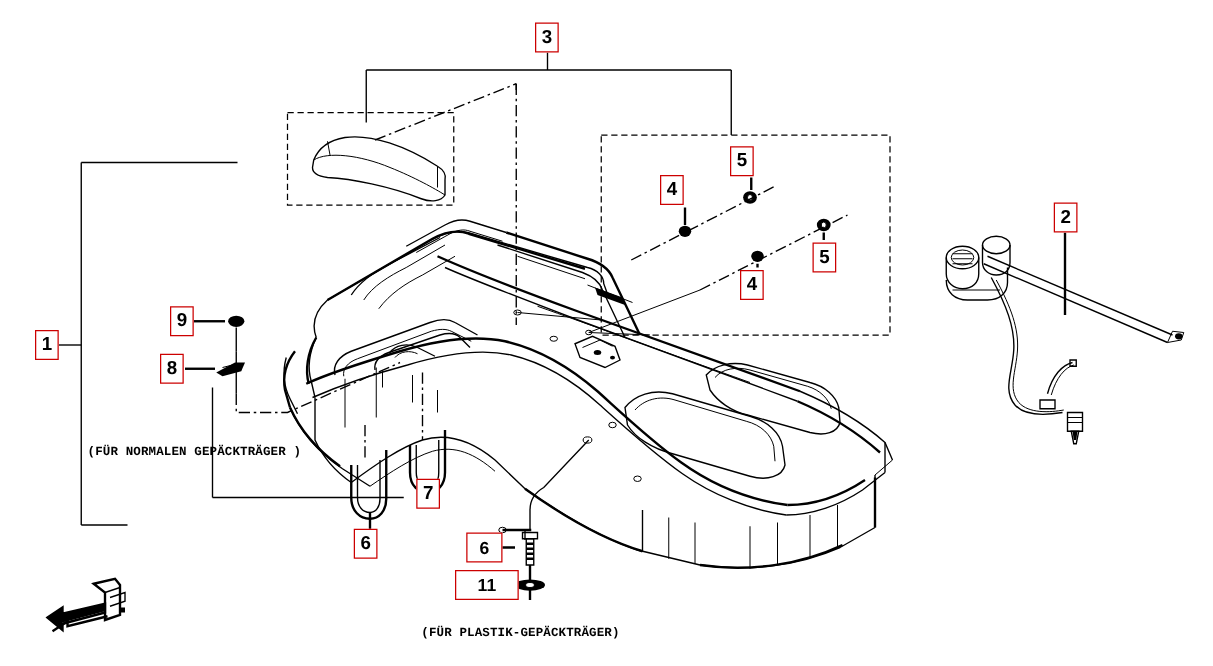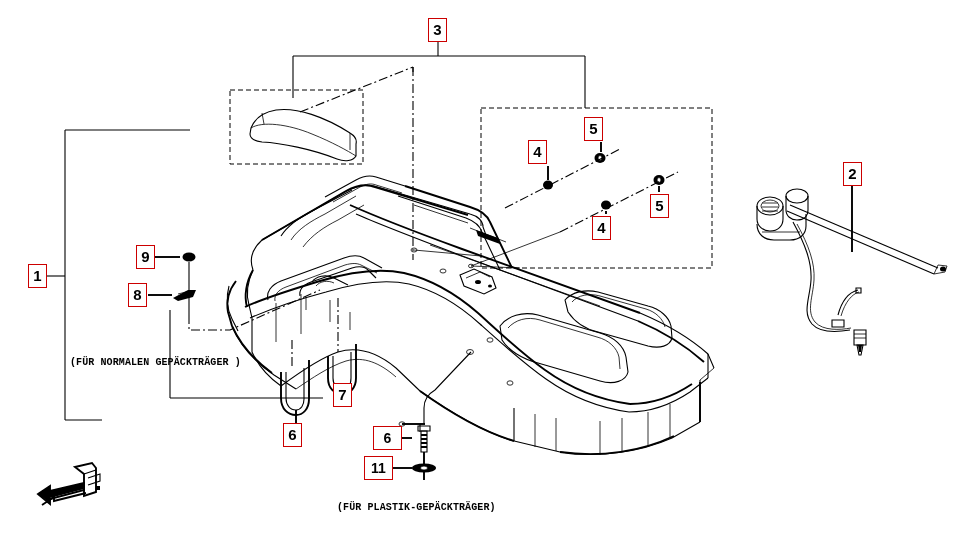--- a/index.html
+++ b/index.html
@@ -389,18 +389,18 @@
   <div class="callout-box" style="left:428px; top:18px;  width:19px; height:24px;">3</div>
   <div class="callout-box" style="left:528px; top:140px; width:19px; height:24px;">4</div>
   <div class="callout-box" style="left:592px; top:216px; width:19px; height:24px;">4</div>
   <div class="callout-box" style="left:584px; top:117px; width:19px; height:24px;">5</div>
   <div class="callout-box" style="left:650px; top:194px; width:19px; height:24px;">5</div>
   <div class="callout-box" style="left:283px; top:423px; width:19px; height:24px;">6</div>
   <div class="callout-box" style="left:333px; top:383px; width:19px; height:24px;">7</div>
   <div class="callout-box" style="left:128px; top:283px; width:19px; height:24px;">8</div>
   <div class="callout-box" style="left:136px; top:245px; width:19px; height:24px;">9</div>
   <div class="callout-box callout-wide" style="left:373px; top:426px; width:29px; height:24px;">6</div>
-  <div class="callout-box callout-wide" style="left:364px; top:456px; width:29px; height:24px;">11</div>
+  <div class="callout-box callout-wide" style="left:364px; top:456px; width:51px; height:24px;">11</div>
 
   <div class="note-text" style="left:70px;  top:357px;">(FÜR NORMALEN GEPÄCKTRÄGER )</div>
   <div class="note-text" style="left:337px; top:502px;">(FÜR PLASTIK-GEPÄCKTRÄGER)</div>
 
 </div>
 
 </body></html>

